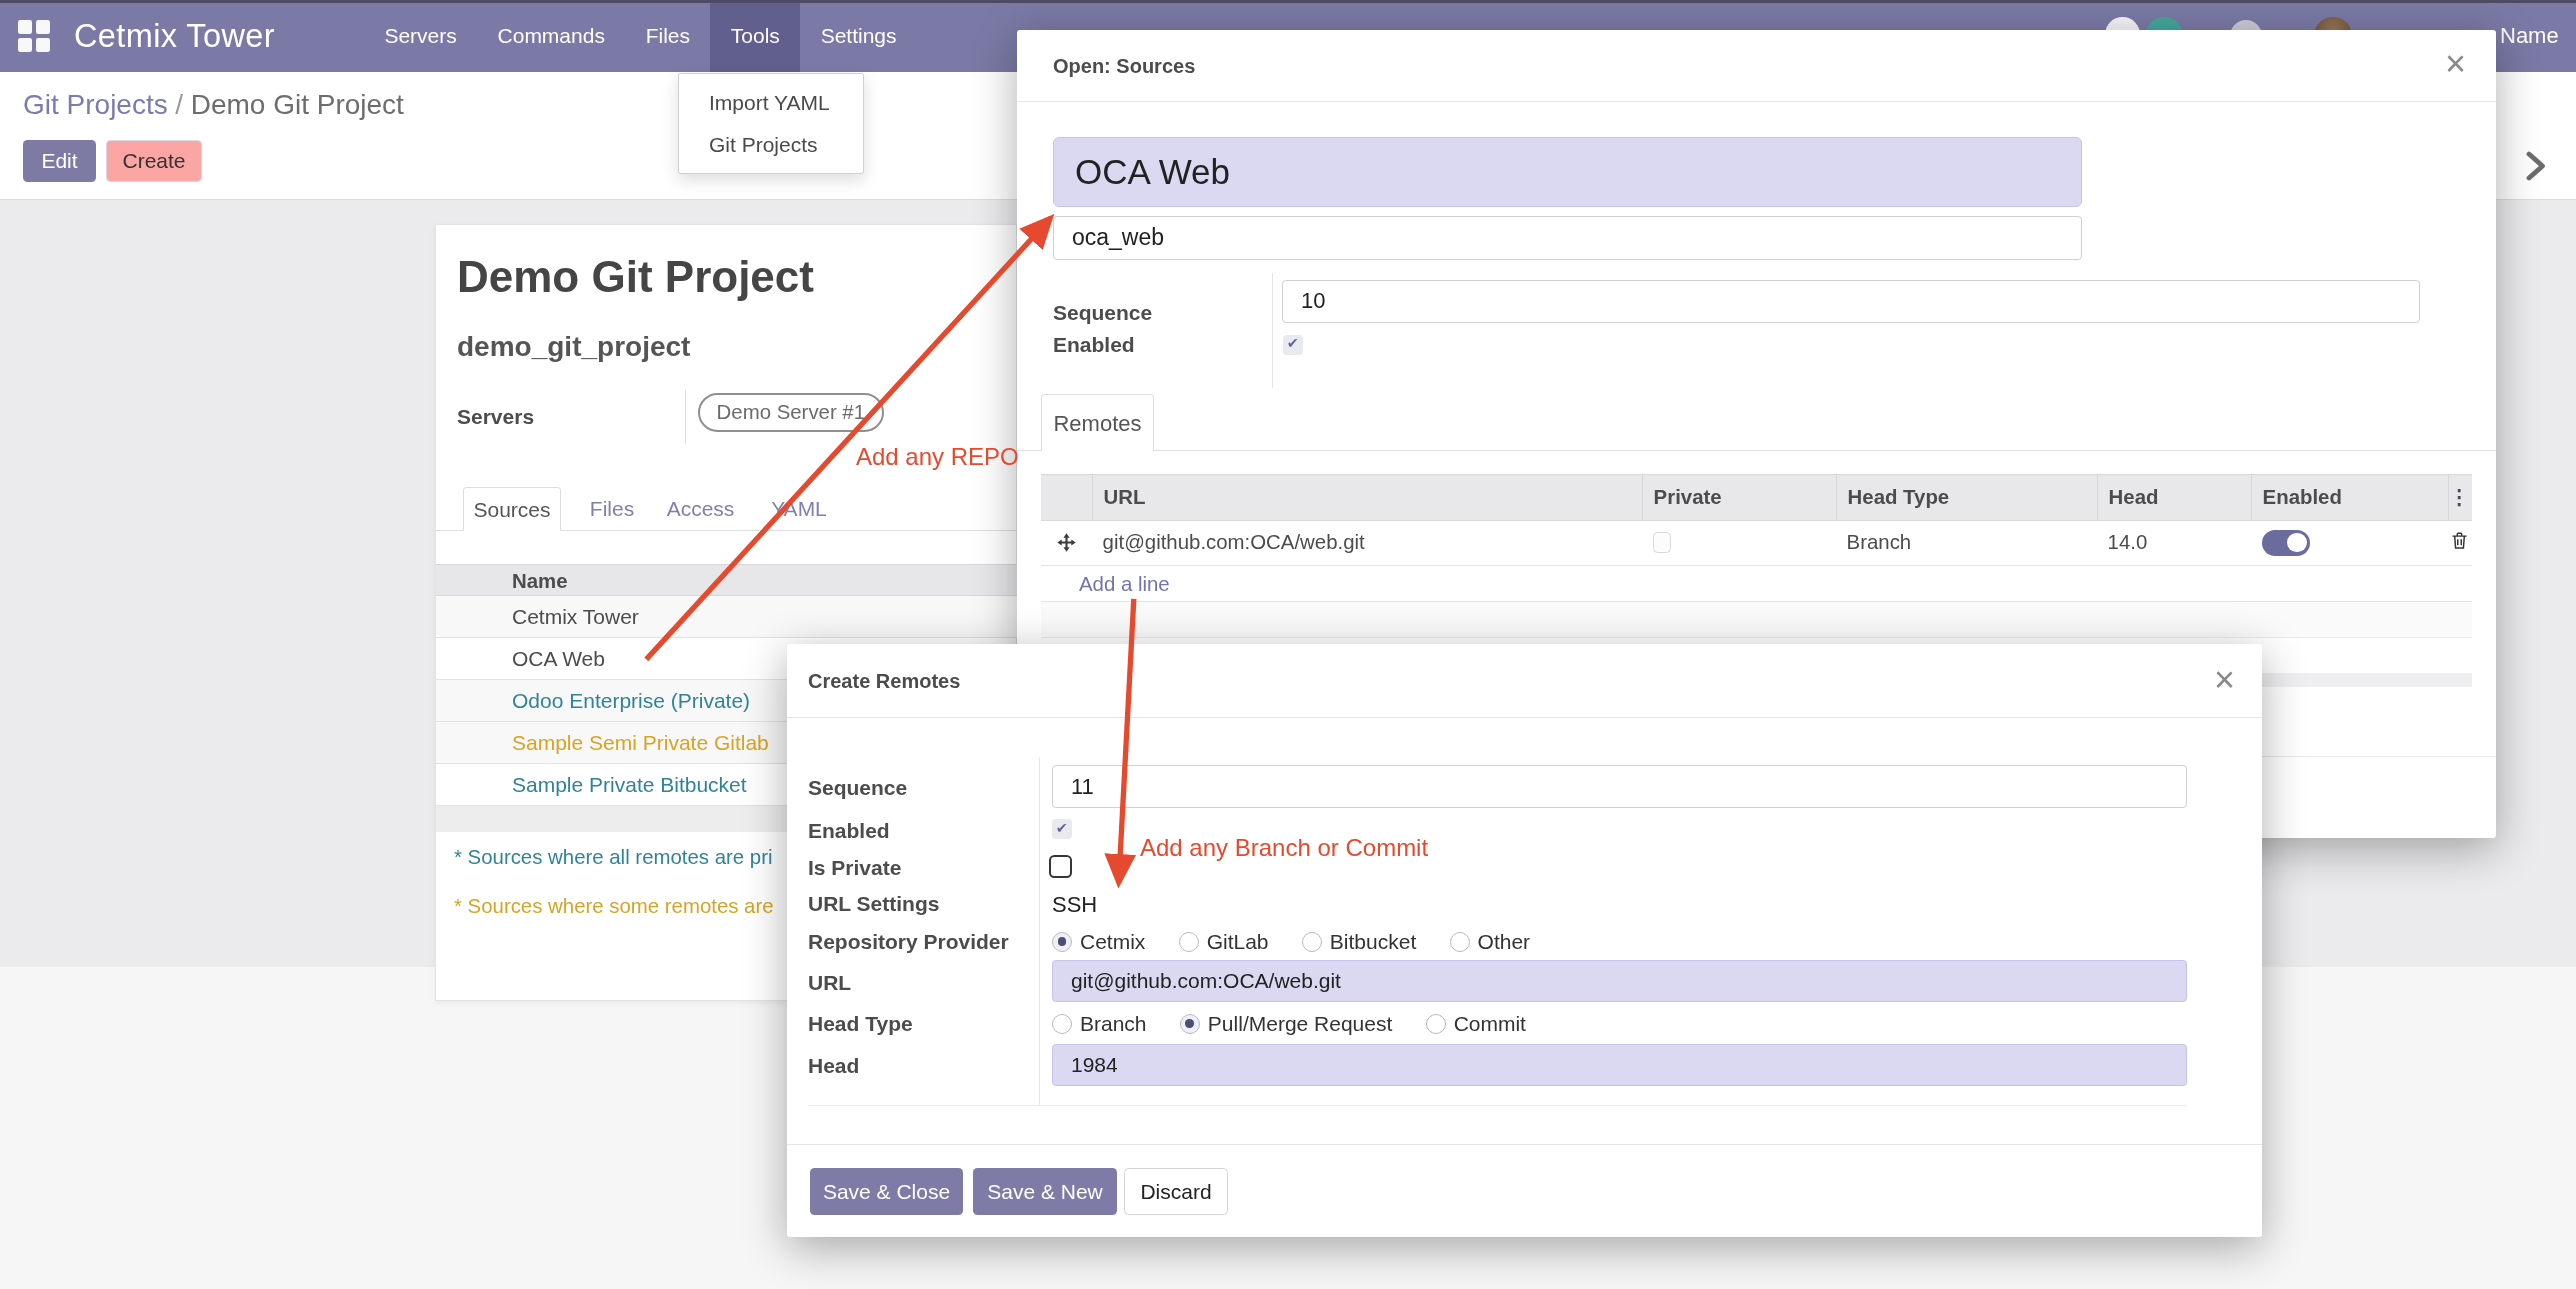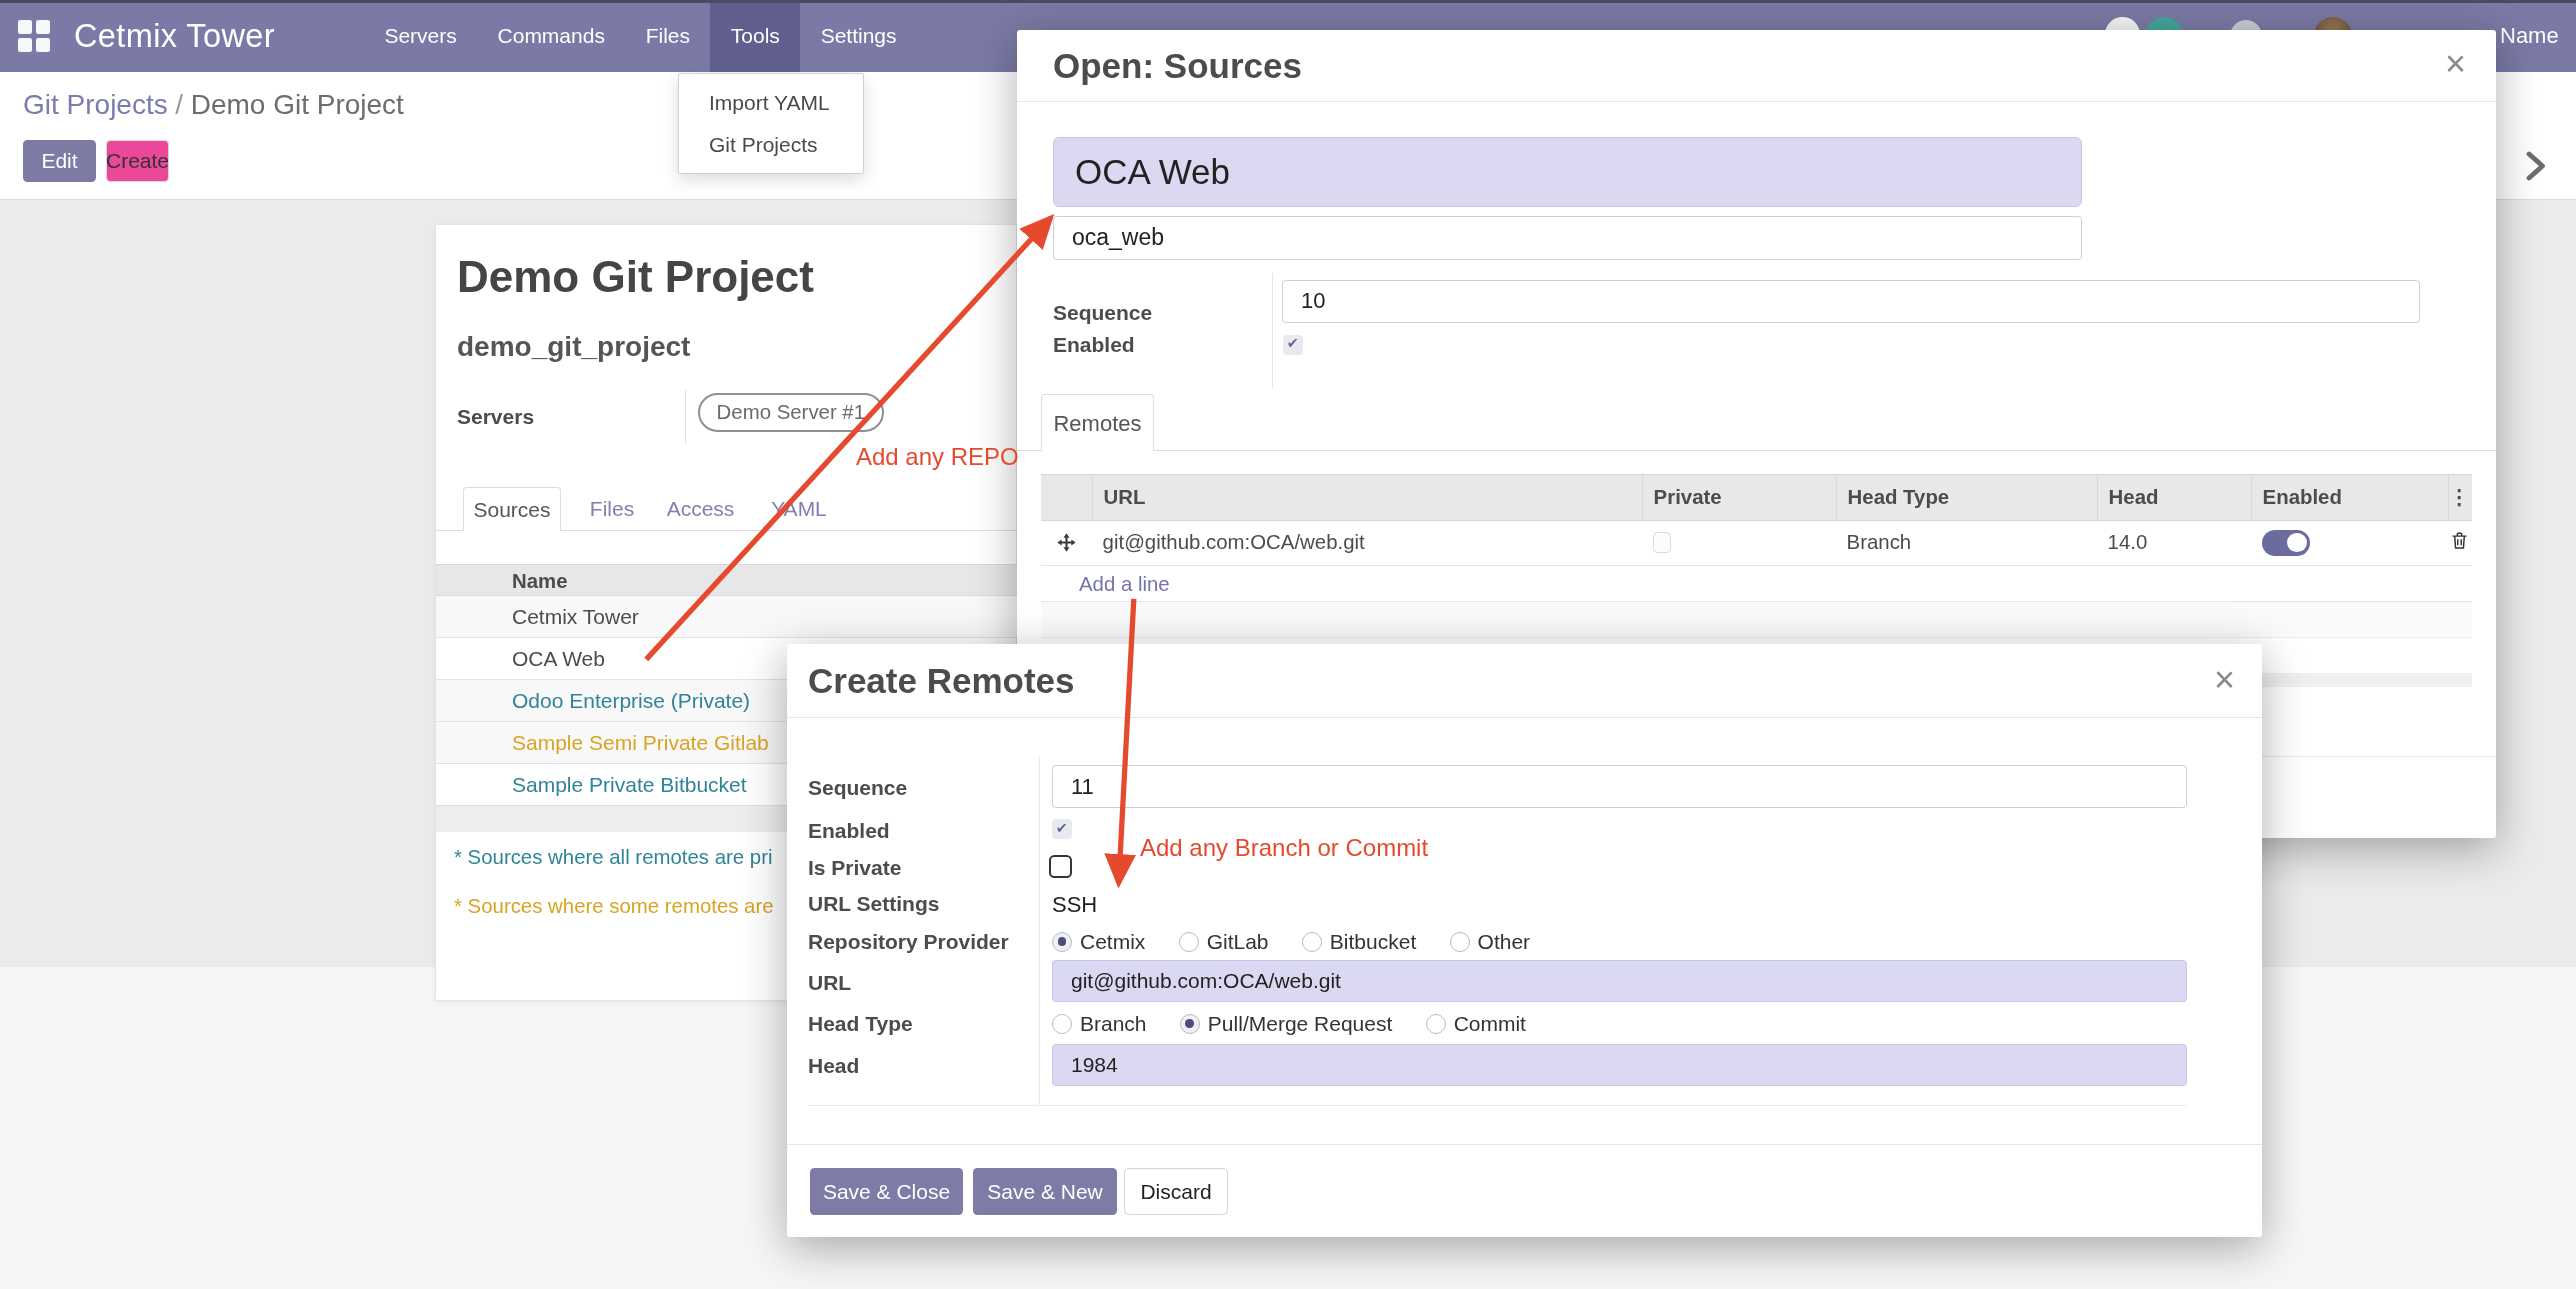--- a/index.html
+++ b/index.html
@@ -21,21 +21,21 @@
   #admin-label { left:2500px; top:0; height:72px; line-height:72px; color:#ffffff; font-size:22px; }
 
   
   #control-panel { left:0; top:72px; width:2576px; height:128px; background:#ffffff; border-bottom:1.5px solid #dcdce0; z-index:1; }
   #breadcrumb { left:23px; top:16.6px; font-size:28px; }
   #breadcrumb .parent { color:#7c7bad; }
   #breadcrumb .sep { color:#999; padding:0 7.6px; }
   #breadcrumb .current { color:#6d6d6d; }
   .btn { display:inline-flex; align-items:center; justify-content:center; font-size:21px; border-radius:4.5px; cursor:default; }
   #edit-btn { left:23px; top:68px; width:73px; height:42px; background:#7d7ba4; color:#fff; }
-  #create-btn { left:106px; top:68px; width:63px; height:42px; background:#ec4899; border:0.8px solid #d9d9dd; color:#333; }
+  #create-btn { left:106px; top:68px; width:96px; height:42px; background:#fca5a5; border:0.8px solid #d9d9dd; color:#333; }
   #pager-next { left:2517px; top:76px; width:36px; height:36px; }
 
   
   #content-bg { left:0; top:200px; width:2576px; height:767px; background:#ebebee; z-index:0; }
   #content-bg-lower { left:0; top:968px; width:2576px; height:322px; background:#f6f6f7; z-index:0; }
 
   
   #project-card { left:435px; top:224px; width:582px; height:777px; background:#ffffff; border:0.8px solid #e3e3e6; box-shadow:0 1.5px 6px rgba(0,0,0,.06); z-index:2; }
   #card-title { left:21px; top:27px; font-size:44px; font-weight:bold; color:#454545; }
   #card-subtitle { left:21px; top:106px; font-size:28px; font-weight:bold; color:#555; }
@@ -52,21 +52,21 @@
   .c-dark { color:#4c4c4c; } .c-info { color:#2f8499; } .c-warn { color:#d9a324; }
   .ct-band { height:26px; background:#ededee; }
   .footnote { left:18px; font-size:20.4px; white-space:nowrap; }
 
   
   #tools-menu { left:678px; top:73px; width:186px; height:101px; background:#fff; border:0.8px solid #cfcfd4; border-radius:2.3px; box-shadow:0 6px 16.6px rgba(0,0,0,.14); z-index:30; padding-top:7.6px; }
   .menu-item { height:42px; line-height:42px; padding-left:30px; font-size:21px; color:#4a4a4a; }
 
   
   .modal { background:#fff; border-radius:3px; box-shadow:0 10.6px 45px rgba(0,0,0,.32); }
-  .modal-title { font-size:35px; font-weight:bold; color:#4c4c4c; }
+  .modal-title { font-size:20px; font-weight:bold; color:#4c4c4c; }
   .modal-close { font-size:36px; color:#8a8a8a; line-height:36px; }
   .field-label { font-size:21px; font-weight:bold; color:#4c4c4c; }
   .text-input { border:0.8px solid #cfcfd2; border-radius:3.8px; font-size:22px; color:#222; padding:0 18px; font-family:"Liberation Sans",sans-serif; background:#fff; outline:none; }
   .hl-input { background:#dbd9f2; border:0.8px solid #c7c4e9; }
   .checkbox { width:20.4px; height:20.4px; background:#e9eaef; border-radius:3.8px; position:relative; }
   .checkbox.checked::after { content:"\2714"; position:absolute; left:3.8px; top:0.8px; font-size:14.4px; color:#6463a0; }
   .sq-checkbox { width:23.4px; height:23.4px; background:#fff; border:2.3px solid #33363b; border-radius:5.3px; }
   .radio { display:inline-block; width:20.4px; height:20.4px; border:1.5px solid #b9bbc0; border-radius:50%; background:#fff; vertical-align:middle; margin-right:7.6px; position:relative; }
   .radio.selected { background:#eef0f6; }
   .radio.selected::after { content:""; position:absolute; left:4.5px; top:4.5px; width:8.3px; height:8.3px; border-radius:50%; background:#4d4d7a; }

